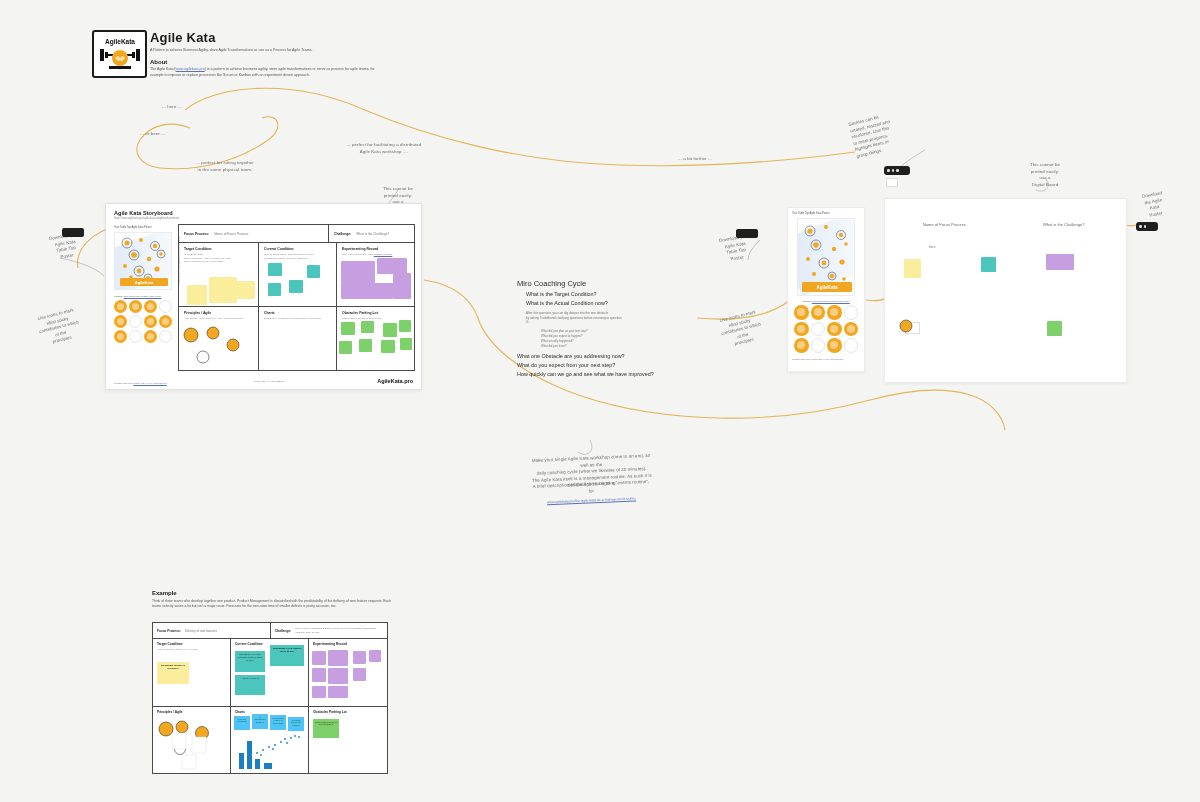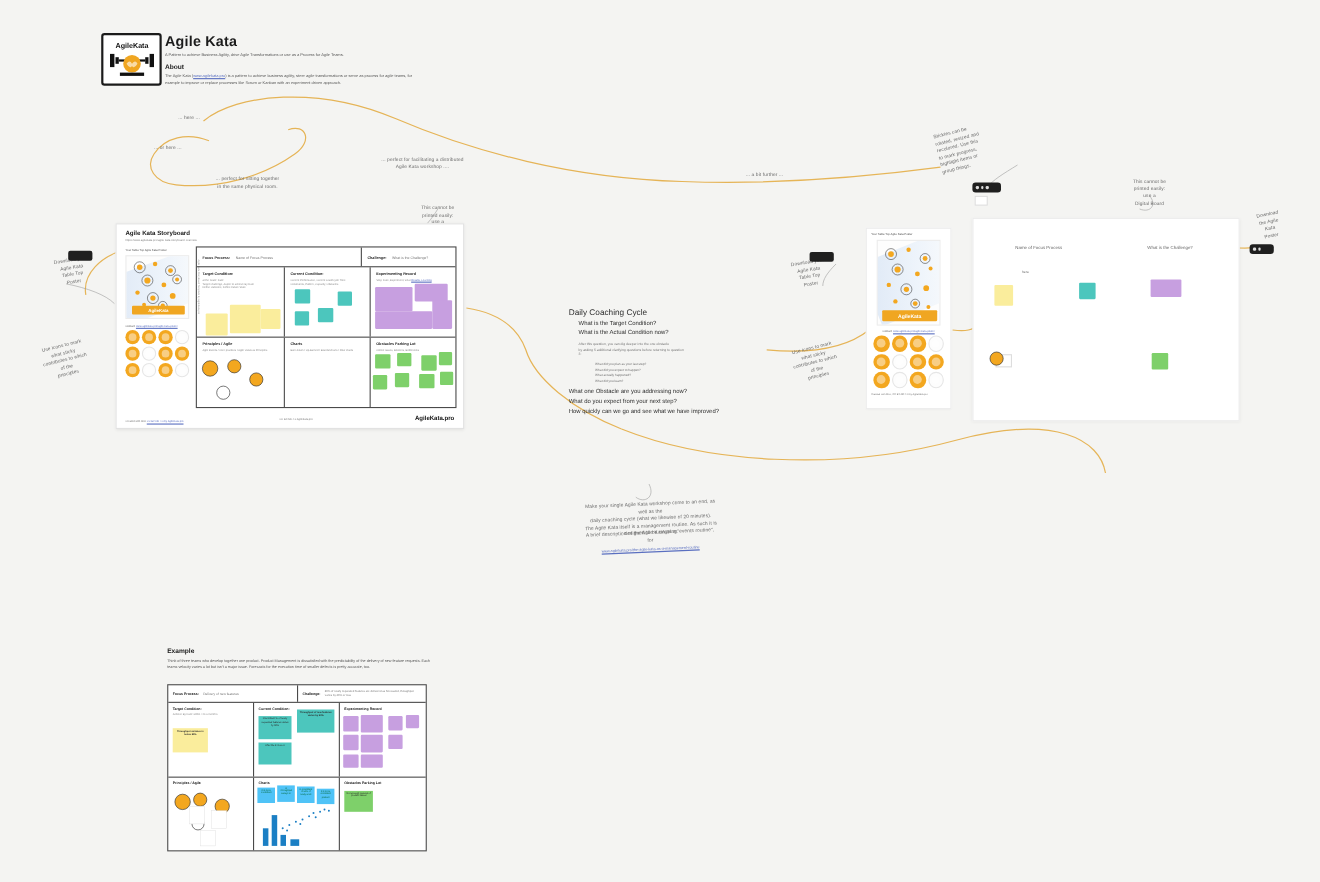--- a/index.html
+++ b/index.html
@@ -452,21 +452,21 @@
     <div class="sticky s-purple" style="left:161px;top:55px;width:28px;height:16px"></div>
     <div class="sticky s-green" style="left:162px;top:122px;width:15px;height:15px"></div>
     <div class="minicard" style="position:absolute;left:20px;top:123px;width:15px;height:12px"></div>
     <svg style="position:absolute;left:14px;top:120px" width="14" height="14" viewBox="0 0 14 14">
       <circle cx="7" cy="7" r="6" fill="#f3a71f"></circle>
         <circle cx="7" cy="7" r="6" fill="none" stroke="#333" stroke-width=".6"></circle>
     </svg>
   </div>
 
   <div class="abs" id="dcc">
-    <div id="dcc-h">Daily Coaching Cycle</div>
+    <div id="dcc-h">Miro Coaching Cycle</div>
     <div class="dcc-q ind">What is the Target Condition?</div>
     <div class="dcc-q ind">What is the Actual Condition now?</div>
     <div id="dcc-small" style="white-space:pre-line">After this question, you can dig deeper into the one obstacle
 by asking 5 additional clarifying questions before returning to question
 3:</div>
     <ul id="dcc-list">
       <li>What did you plan as your last step?</li>
       <li>What did you expect to happen?</li>
       <li>What actually happened?</li>
       <li>What did you learn?</li>

